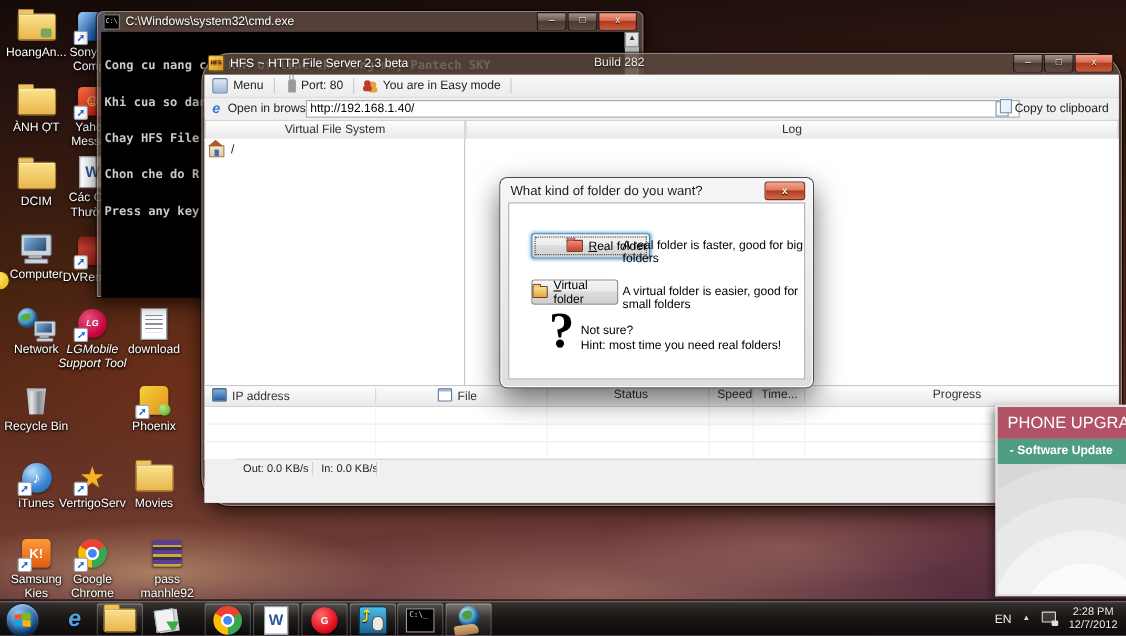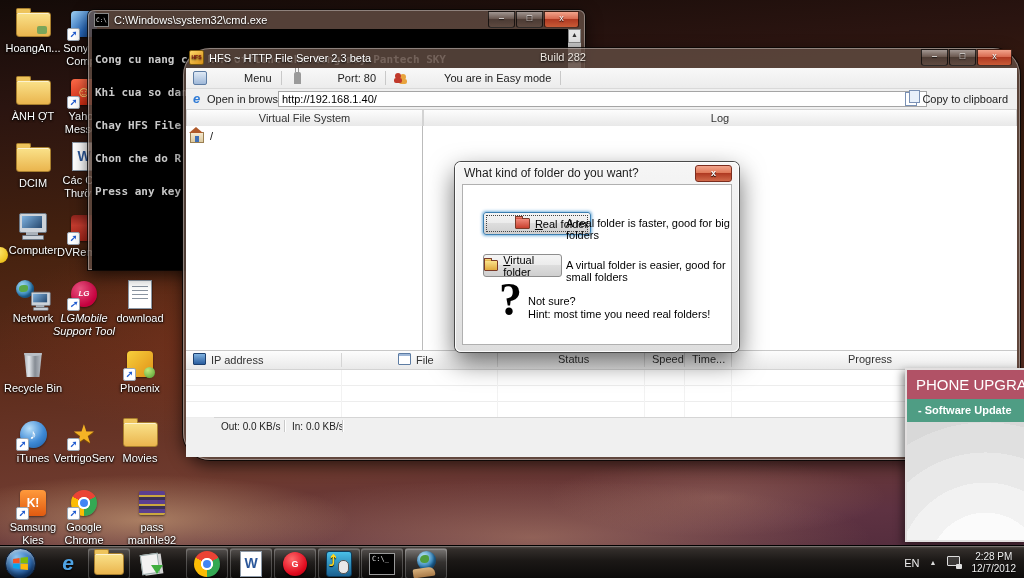--- a/index.html
+++ b/index.html
@@ -70,21 +70,21 @@
   #cmdwin .scroll{position:absolute;right:0;top:0;bottom:0;width:13px;background:#c9c9c9;}
   #cmdwin .scroll .up{height:12px;background:#e4e4e4;border:1px solid #888;color:#333;font-size:7px;line-height:10px;text-align:center;}
   .cmdtext{position:absolute;left:3px;top:3px;right:16px;color:#c9c9c9;font-family:"DejaVu Sans Mono",monospace;font-size:11px;font-weight:bold;line-height:11px;white-space:pre;}
 
   
   #hfswin{left:183px;top:48px;width:837px;height:412px;border-radius:27px;}
   #hfswin .hfs-ico{width:13px;height:13px;margin:0 5px 0 6px;border-radius:2px;background:linear-gradient(135deg,#ffd869,#d89018);border:1px solid #7a5a10;color:#7a1010;font-size:5px;line-height:12px;text-align:center;font-weight:bold;}
   #hfswin .build{position:absolute;left:357px;top:3px;color:#efe8e0;}
   #hfsbody{position:absolute;left:3px;top:20px;right:3px;bottom:3px;background:#f0f0f0;}
   .toolbar{position:absolute;left:0;top:0;right:0;height:20px;background:linear-gradient(#f8f8f8,#ececec);border-bottom:1px solid #d9d9d9;display:flex;align-items:center;font-size:11px;color:#222;}
-  .titem{display:flex;align-items:center;height:18px;padding:4px 7px;border-radius:2px;gap:32px;}
+  .titem{display:flex;align-items:center;height:18px;padding:4px 7px;border-radius:2px;}
   .tsep{width:1px;height:14px;background:#c9c9c9;margin:0 2px;}
   .mi{width:12px;height:12px;margin-right:5px;border-radius:2px;}
   .mi.menu{background:linear-gradient(#dfe9f5,#9fb8d8);border:1px solid #5d7ca3;}
   .mi.port{width:7px;height:12px;background:#9a9a9a;border-radius:2px 2px 0 0;position:relative;margin-left:3px;}
   .mi.port::after{content:"";position:absolute;left:1px;top:-4px;width:1px;height:4px;background:#9a9a9a;box-shadow:3px 0 0 #9a9a9a;}
   .mi.users{position:relative;background:transparent;}
   .mi.users::before{content:"";position:absolute;left:0;top:1px;width:6px;height:6px;border-radius:50%;background:#c0392b;box-shadow:5px 1px 0 #e8a33d;}
   .mi.users::after{content:"";position:absolute;left:-1px;top:6px;width:8px;height:5px;border-radius:2px;background:#c0392b;box-shadow:5px 1px 0 #e8a33d;}
   .urlrow{position:absolute;left:0;top:21px;right:0;height:19px;background:#f0f0f0;display:flex;align-items:center;font-size:11px;color:#222;}
   .ie-e{display:inline-block;width:13px;text-align:center;color:#2f7bd6;font-weight:bold;font-style:italic;font-size:13px;margin:0 4px 0 4px;}

